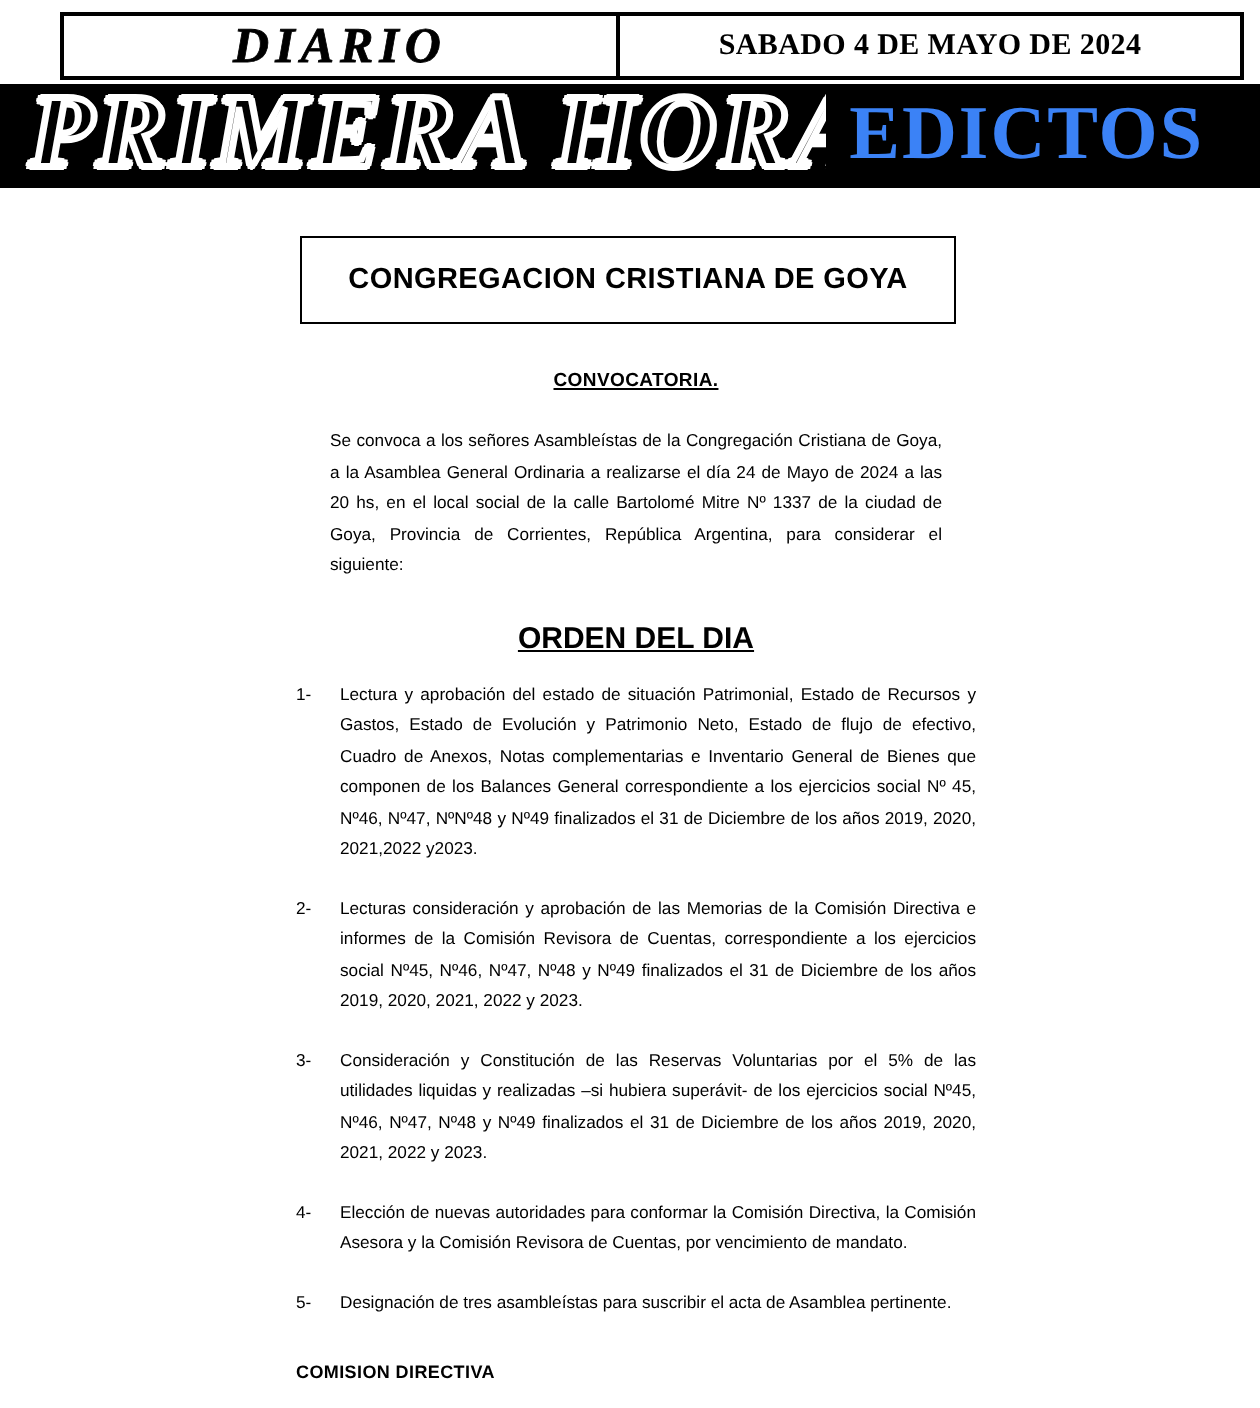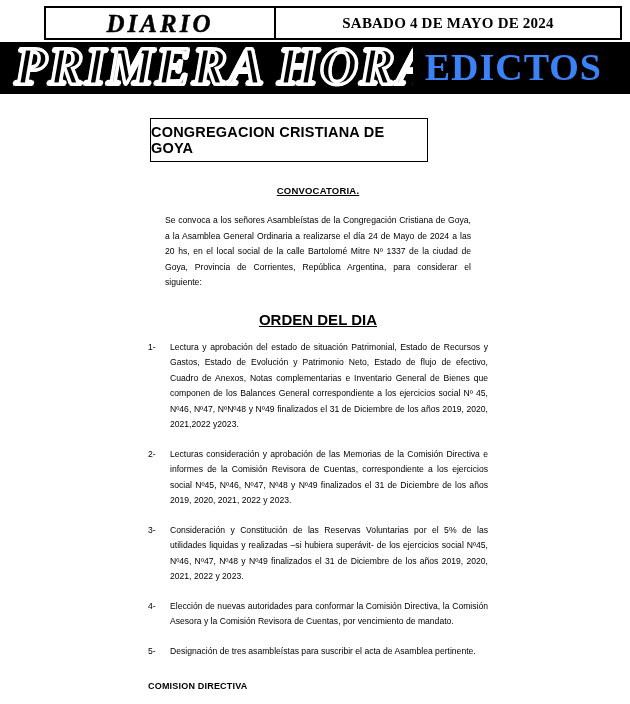--- a/index.html
+++ b/index.html
@@ -30,27 +30,27 @@
   .mast-top {
     display: flex;
     align-items: stretch;
     height: 42px;
     padding: 6px 8px 0 8px;
     box-sizing: border-box;
   }
   .diario-box {
     border: 2px solid #000;
     background: #ffffff;
-    width: 232px;
+    width: 280px;
     height: 34px;
     display: flex;
     align-items: center;
     justify-content: center;
     box-sizing: border-box;
-    margin-left: 36px;
+    margin-left: 22px;
   }
   .diario-text {
     font-family: "Liberation Serif", serif;
     font-weight: bold;
     font-style: italic;
     font-size: 25px;
     letter-spacing: 3px;
     line-height: 1;
     -webkit-text-stroke: 0.4px #000;
   }
@@ -114,21 +114,21 @@
     font-weight: bold;
     font-size: 38px;
     letter-spacing: 1px;
   }
 
   
   .title-box {
     position: absolute;
     left: 150px;
     top: 118px;
-    width: 278px;
+    width: 328px;
     height: 44px;
     border: 1px solid #000;
     display: flex;
     align-items: center;
     justify-content: center;
     box-sizing: border-box;
   }
   .title-box span {
     font-family: "Liberation Sans", sans-serif;
     font-weight: bold;

